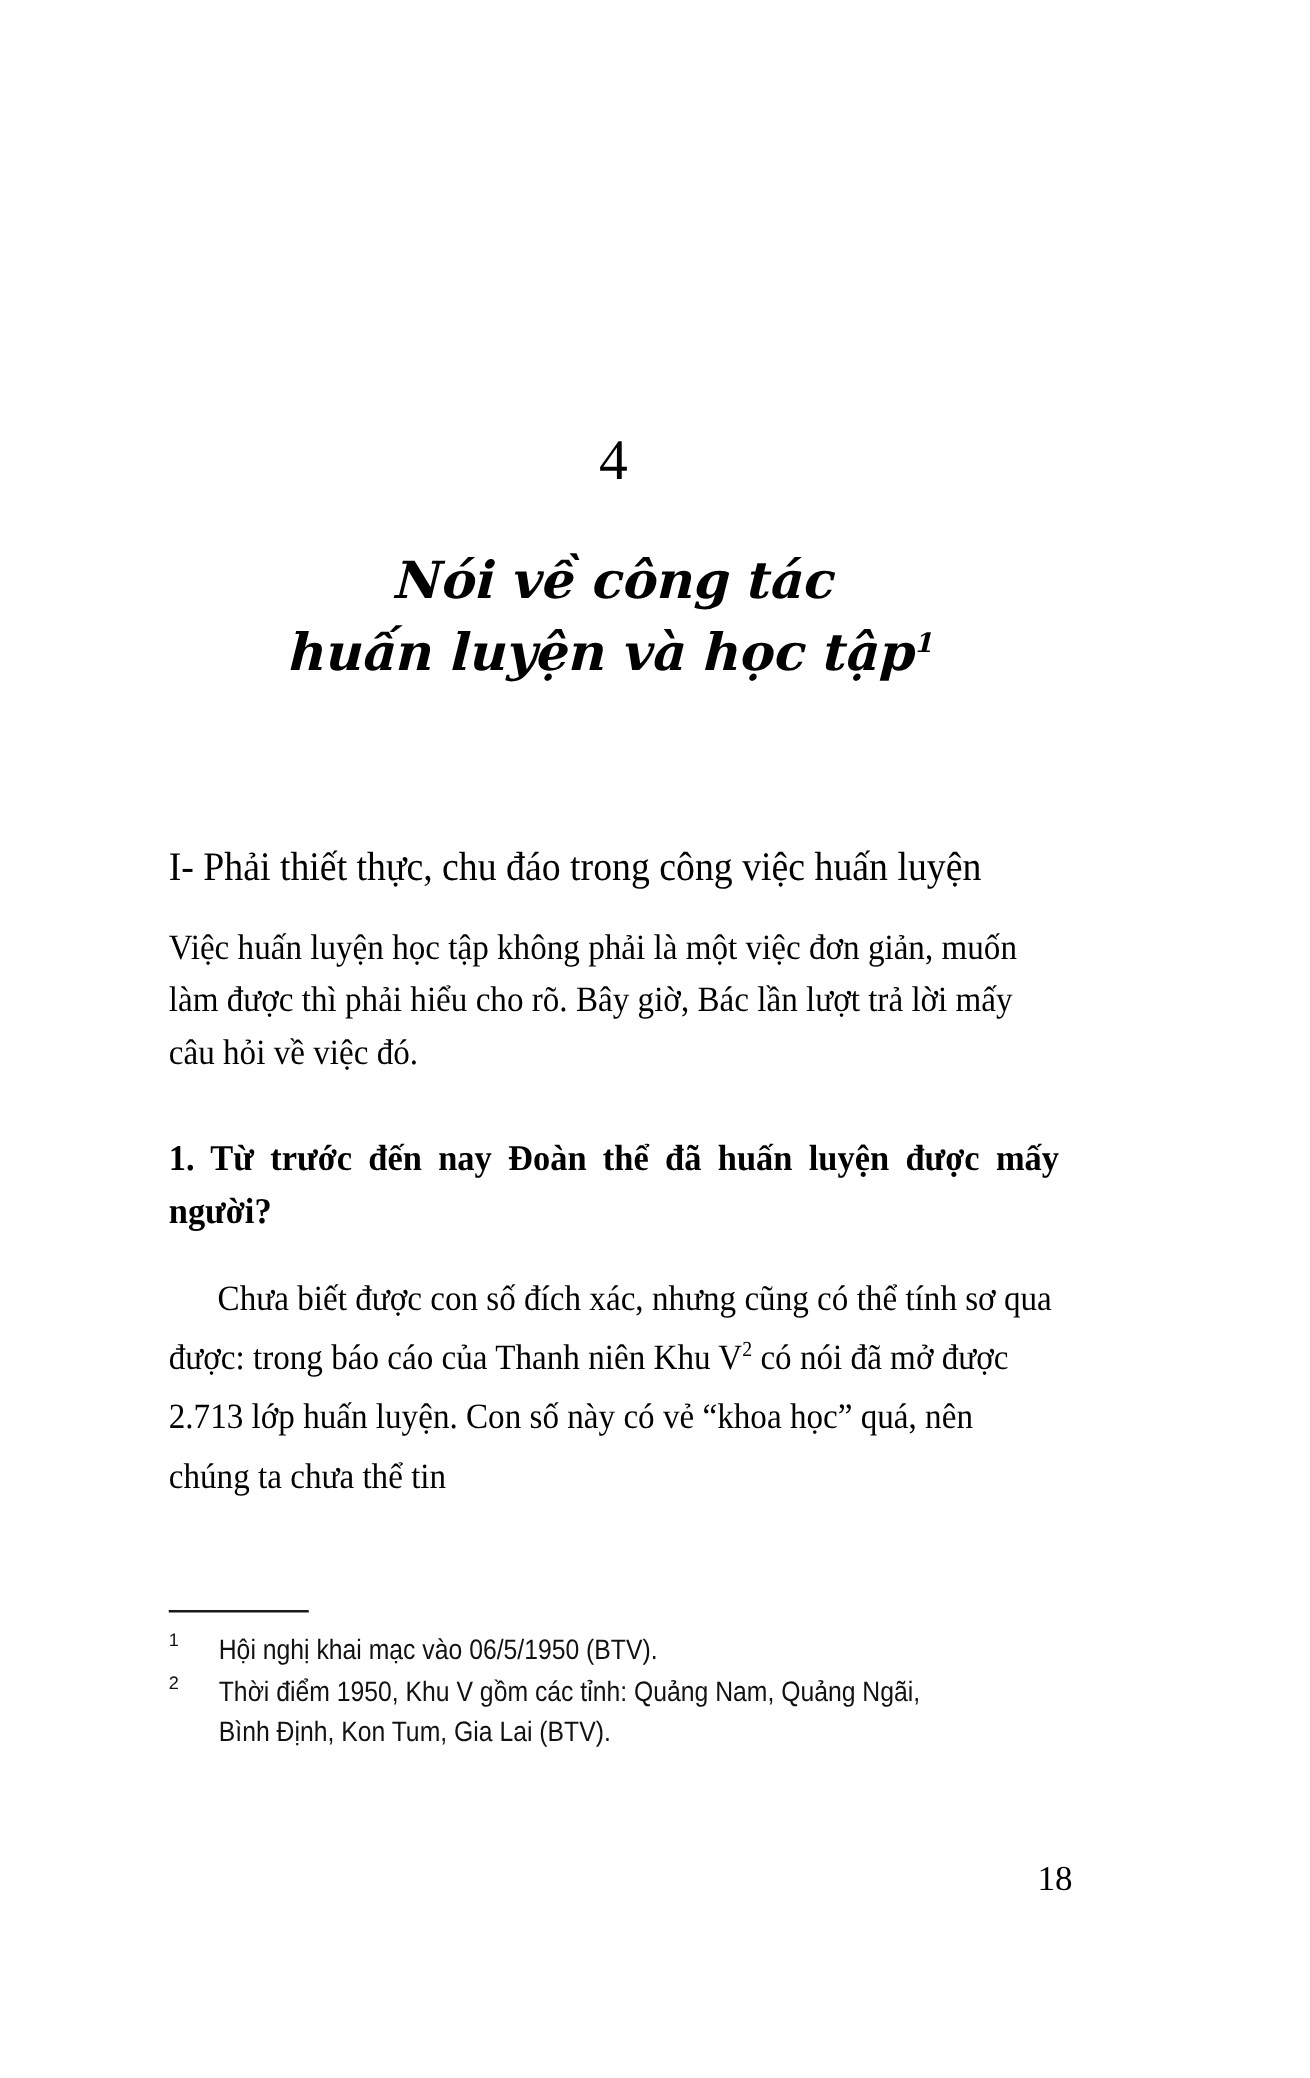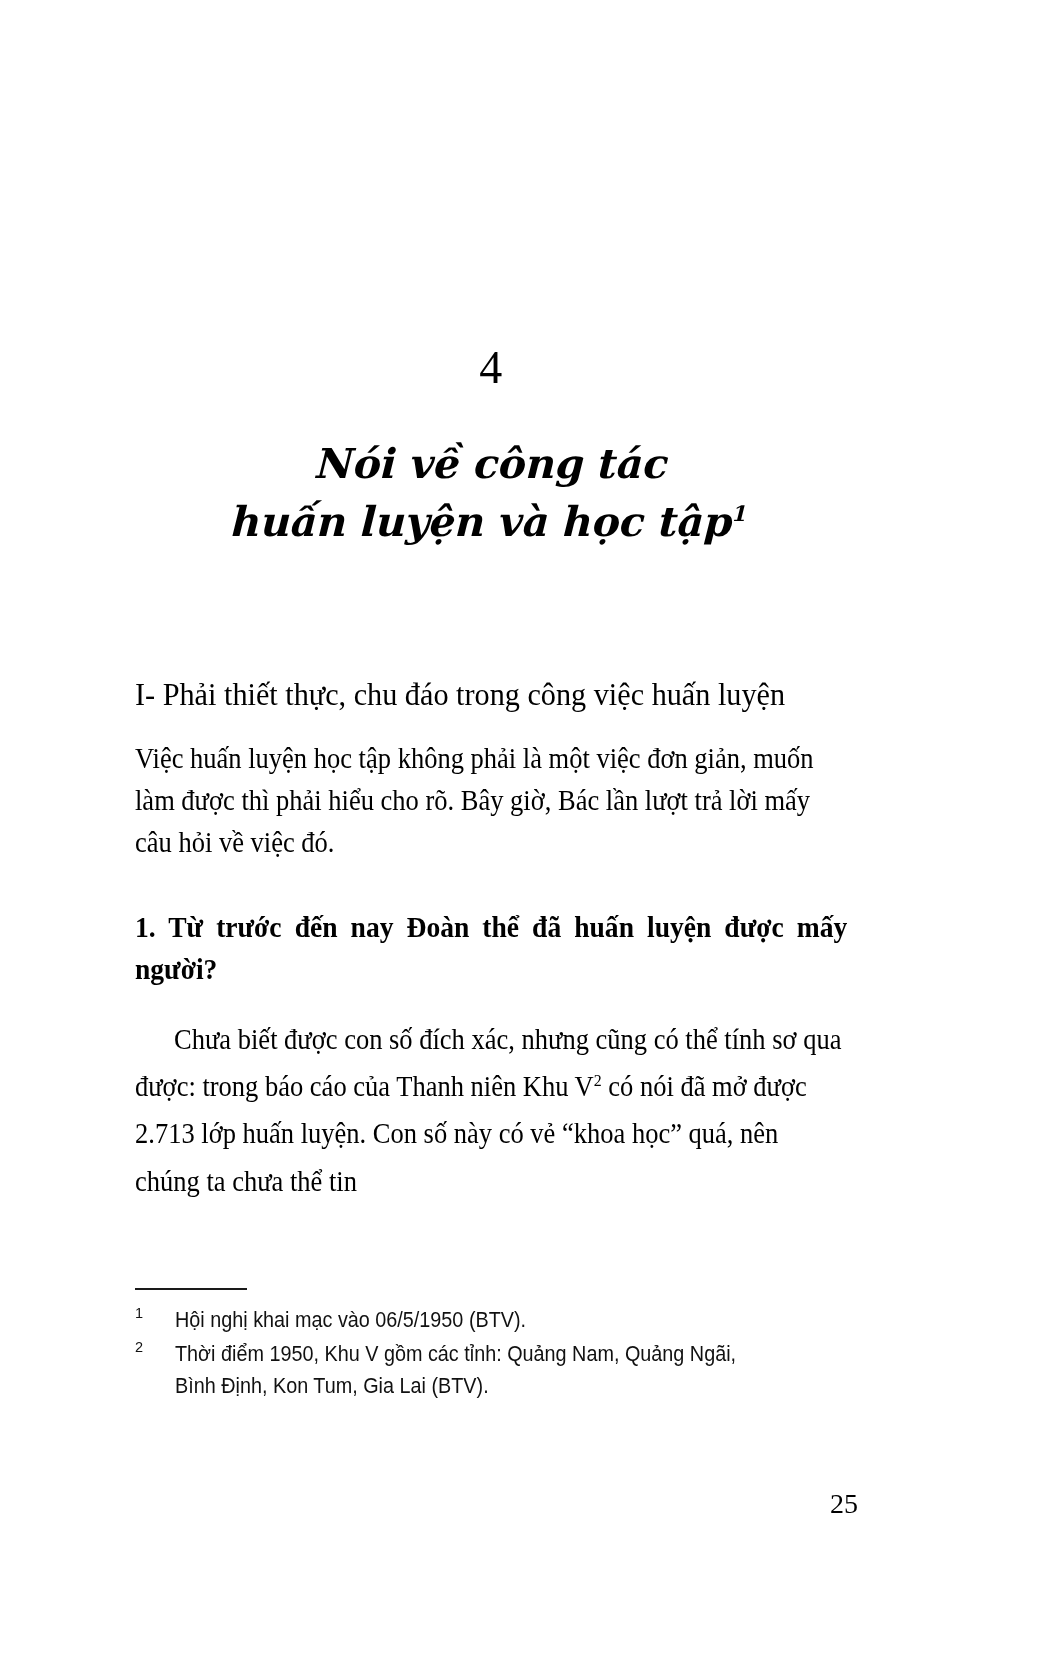--- a/index.html
+++ b/index.html
@@ -178,14 +178,14 @@
       <span class="footnote-marker">1</span>
       <span class="footnote-text">Hội nghị khai mạc vào 06/5/1950 (BTV).</span>
     </div>
 
     <div class="footnote">
       <span class="footnote-marker">2</span>
       <span class="footnote-text">Thời điểm 1950, Khu V gồm các tỉnh: Quảng Nam, Quảng Ngãi, Bình Định, Kon Tum, Gia Lai (BTV).</span>
     </div>
   </div>
 
-  <div class="page-number" style="right:190px;">25</div>
+  <div class="page-number" style="right:190px;">18</div>
 </div>
 
 </body></html>

